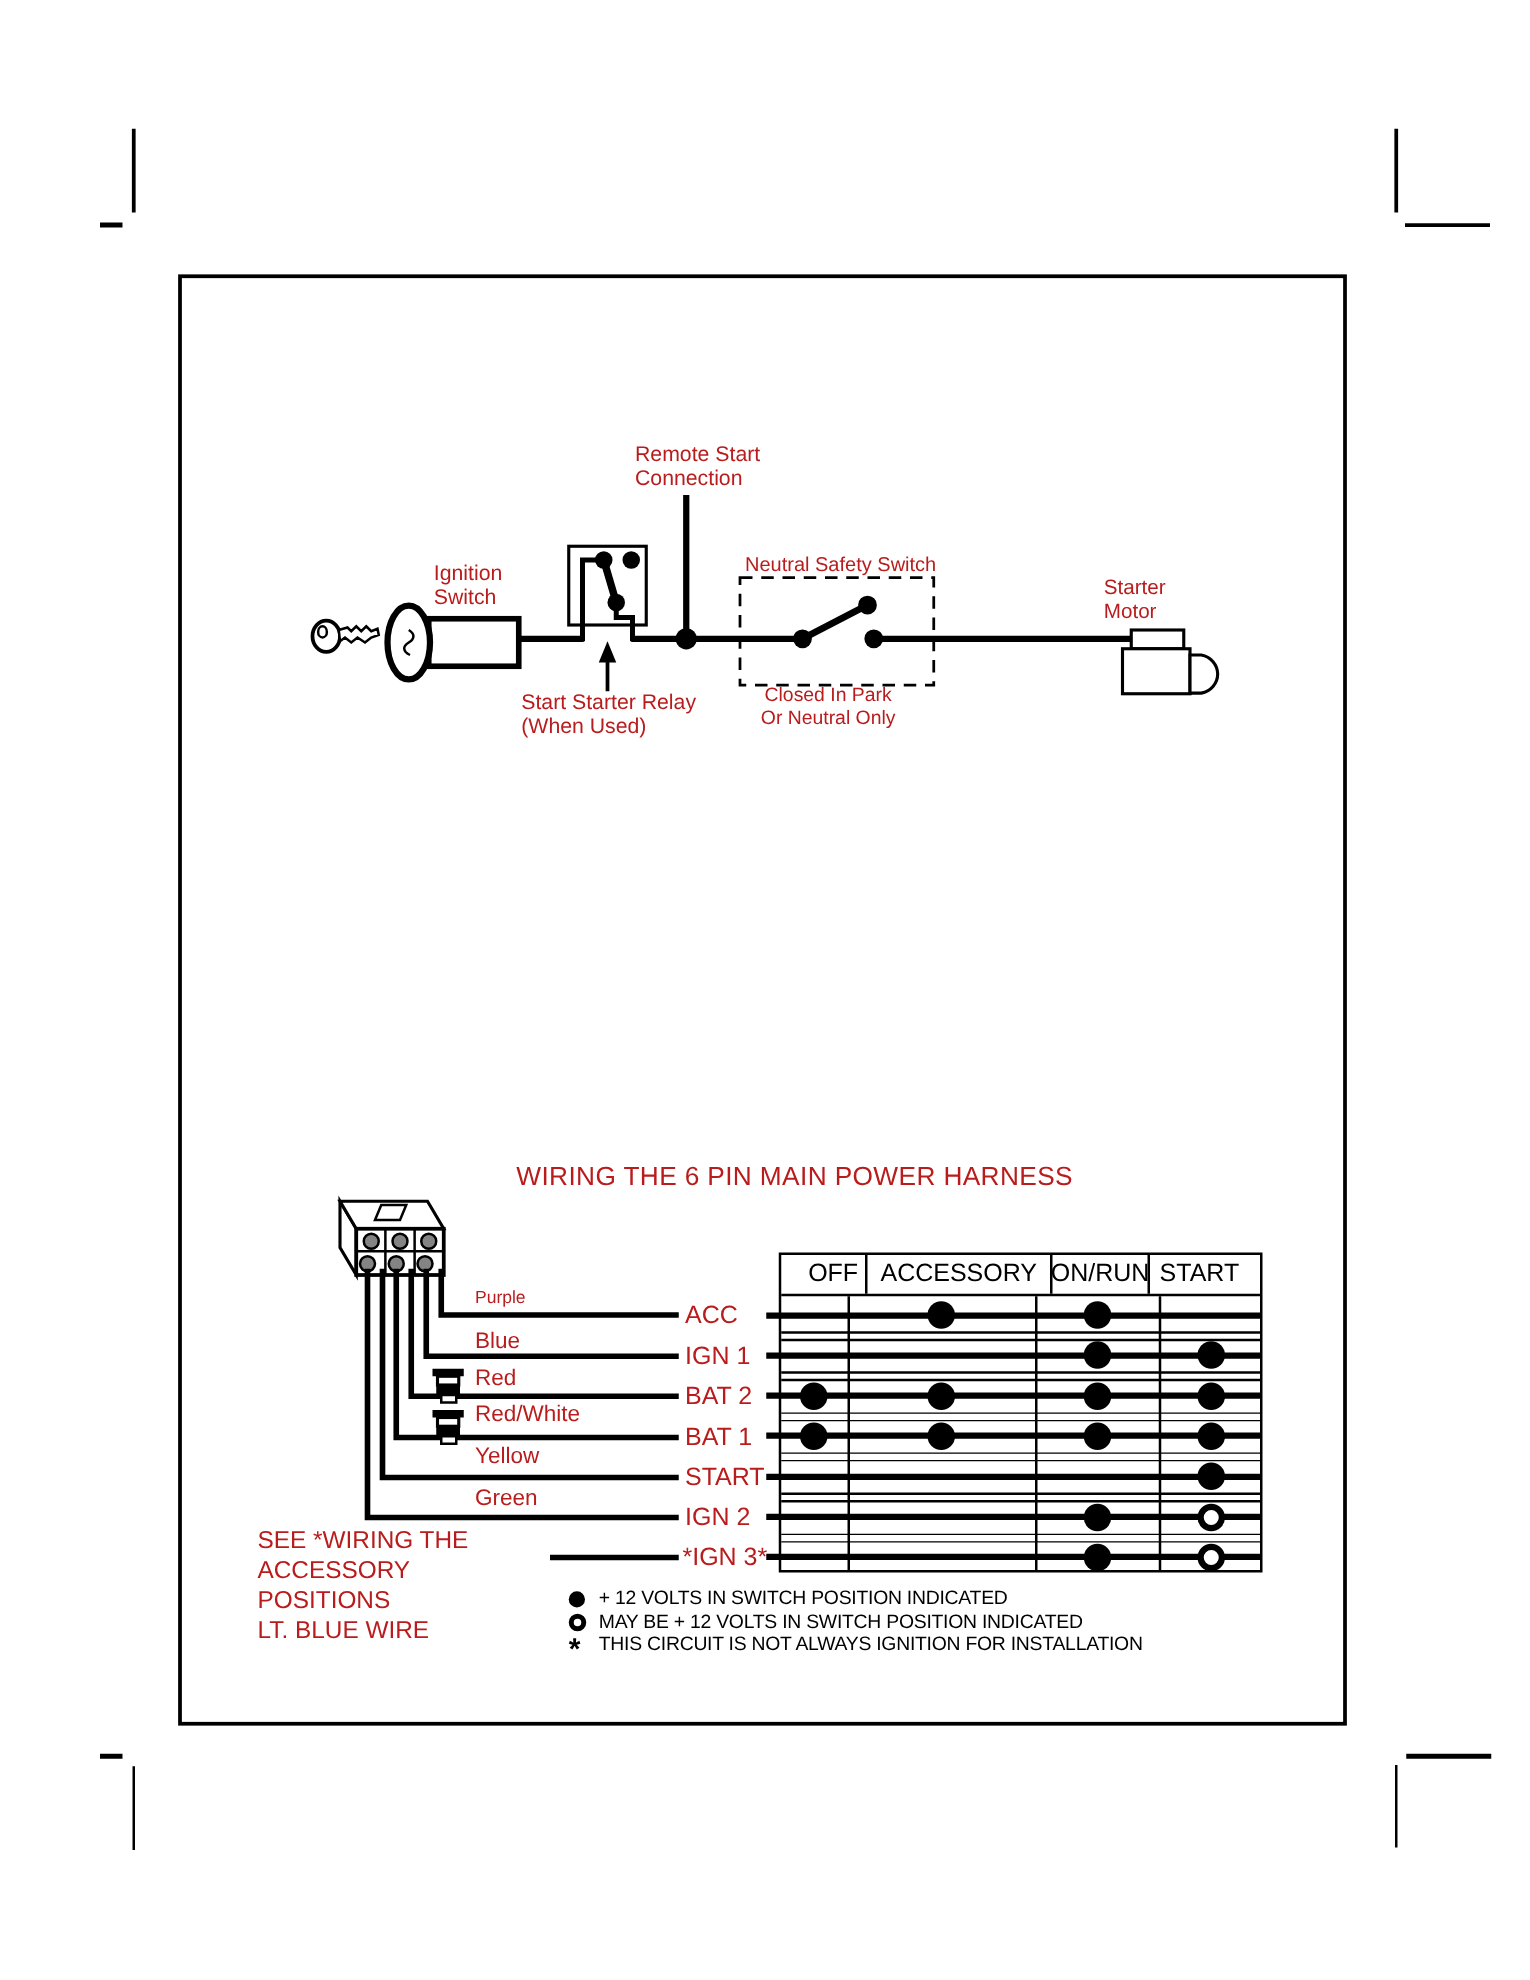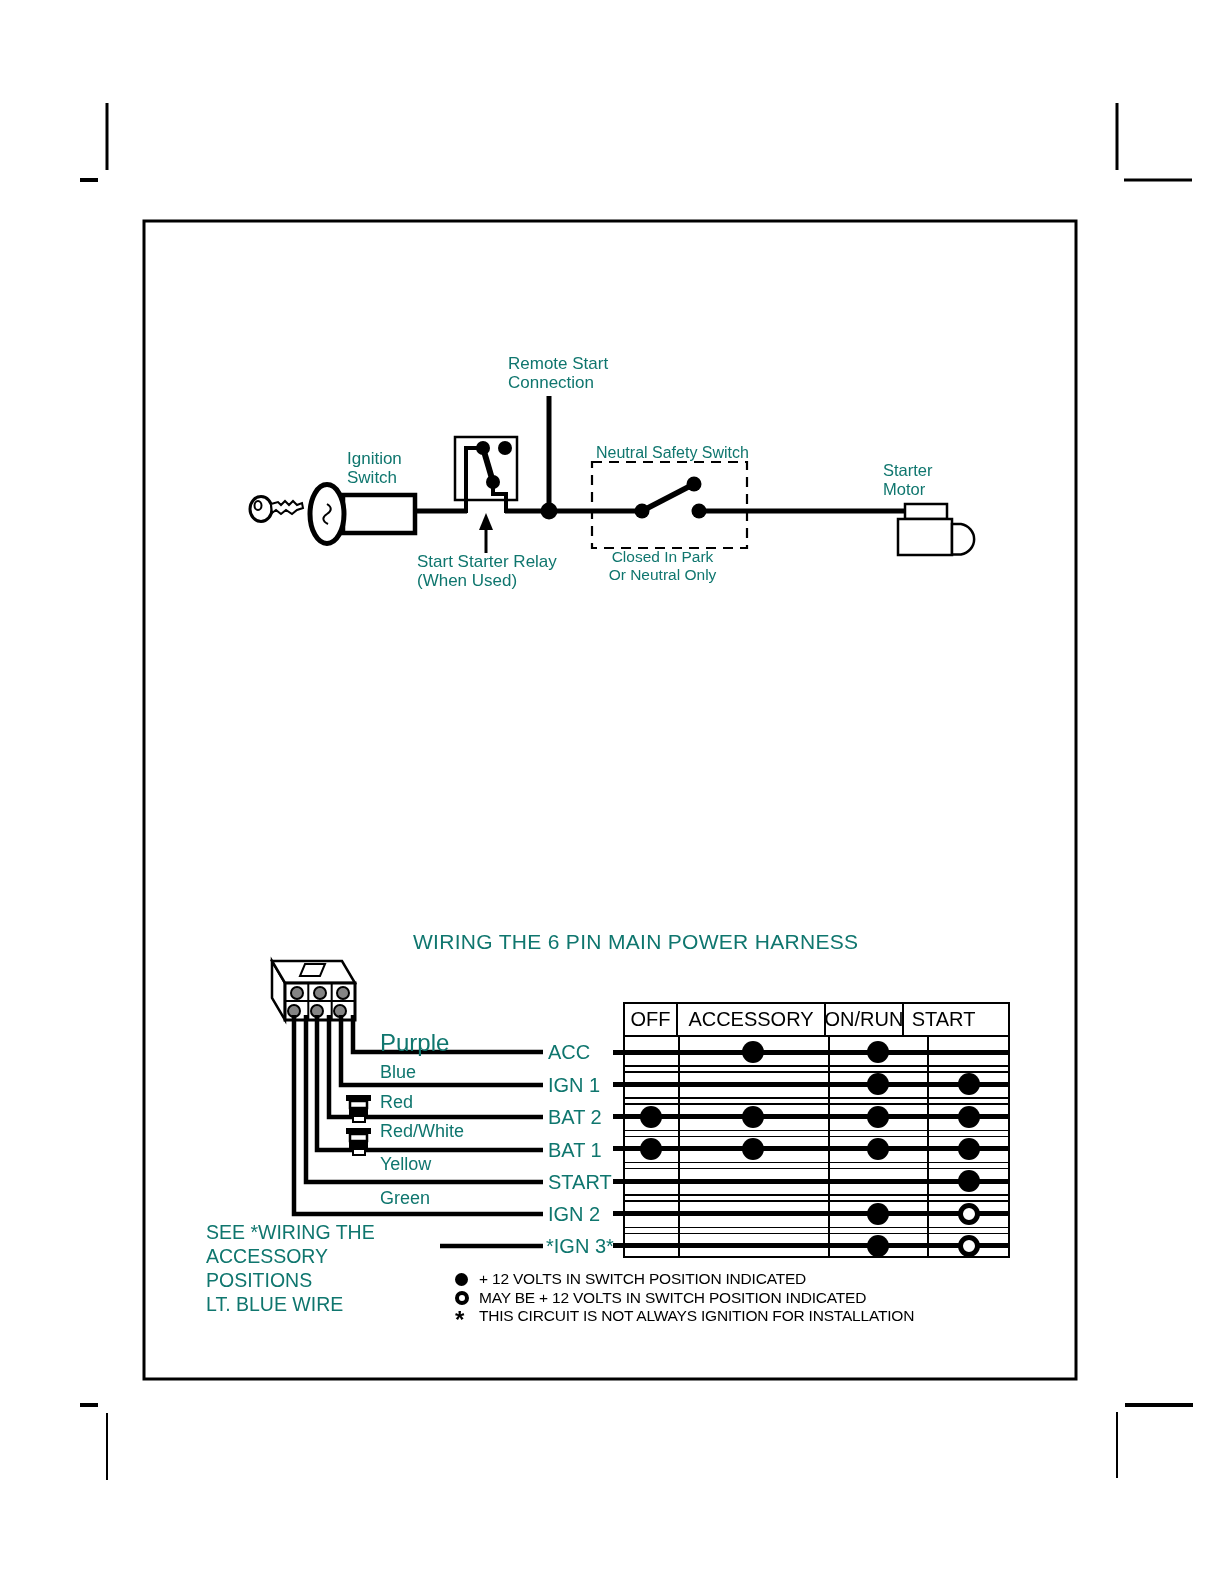--- a/index.html
+++ b/index.html
@@ -1,28 +1,28 @@
 <!DOCTYPE html>
 <html><head>
 <meta charset="utf-8">
 <style>
   html,body{margin:0;padding:0;background:#ffffff;}
   .page{
     position:relative;width:1224px;height:1584px;background:#ffffff;overflow:hidden;
     font-family:"Liberation Sans","DejaVu Sans",sans-serif;color:#000;
   }
-  .lbl{position:absolute;white-space:pre-line;color:#0f766e;}
+  .lbl{position:absolute;white-space:pre-line;color:#b91c1c;}
   svg{position:absolute;left:0;top:0;}
   
   .key-table{
     position:absolute;left:623px;top:1002px;width:387px;height:256px;
     border:2px solid #000;box-sizing:border-box;background:#fff;
   }
   .key-table-header{
-    display:flex;height:33px;border-bottom:2px solid #000;box-sizing:border-box;
+    display:flex;height:33px;border-bottom:2px solid #000;box-sizing:border-box;padding-left:16px;
   }
   .key-table-header .hcell{
     display:flex;align-items:center;justify-content:center;
     font-size:20px;letter-spacing:0px;box-sizing:border-box;height:31px;
   }
   .hc0{width:53px;border-right:2px solid #000;}
   .hc1{width:148px;border-right:2px solid #000;}
   .hc2{width:78px;border-right:2px solid #000;}
   .hc3{width:79px;}
   .key-table-body{position:relative;height:219px;}
@@ -157,21 +157,21 @@
   <div class="lbl" style="left:417px;top:552px;font-size:17px;line-height:19px;">Start Starter Relay
 (When Used)</div>
   <div class="lbl" style="left:596px;top:444px;font-size:16px;">Neutral Safety Switch</div>
   <div class="lbl" style="left:600px;top:548px;width:125px;text-align:center;font-size:15.5px;line-height:17.5px;">Closed In Park
 Or Neutral Only</div>
   <div class="lbl" style="left:883px;top:461px;font-size:16.5px;line-height:19px;">Starter
 Motor</div>
 
   <div class="lbl" style="left:413px;top:930px;font-size:21px;letter-spacing:0.3px;">WIRING THE 6 PIN MAIN POWER HARNESS</div>
 
-  <div class="lbl" style="left:380px;top:1029px;font-size:24px;">Purple</div>
+  <div class="lbl" style="left:380px;top:1029px;font-size:14px;">Purple</div>
   <div class="lbl" style="left:380px;top:1062px;font-size:18px;">Blue</div>
   <div class="lbl" style="left:380px;top:1092px;font-size:18px;">Red</div>
   <div class="lbl" style="left:380px;top:1121px;font-size:18px;">Red/White</div>
   <div class="lbl" style="left:380px;top:1154px;font-size:18px;">Yellow</div>
   <div class="lbl" style="left:380px;top:1188px;font-size:18px;">Green</div>
 
   <div class="lbl" style="left:548px;top:1041px;font-size:20px;">ACC</div>
   <div class="lbl" style="left:548px;top:1074px;font-size:20px;text-align:right;">IGN 1</div>
   <div class="lbl" style="left:548px;top:1106px;font-size:20px;">BAT 2</div>
   <div class="lbl" style="left:548px;top:1139px;font-size:20px;">BAT 1</div>

